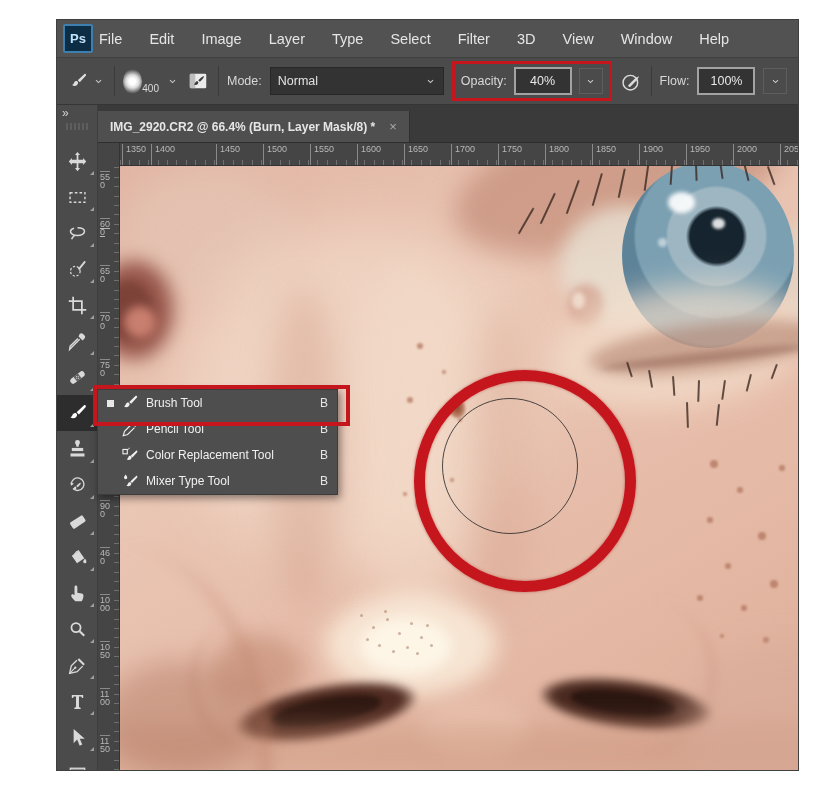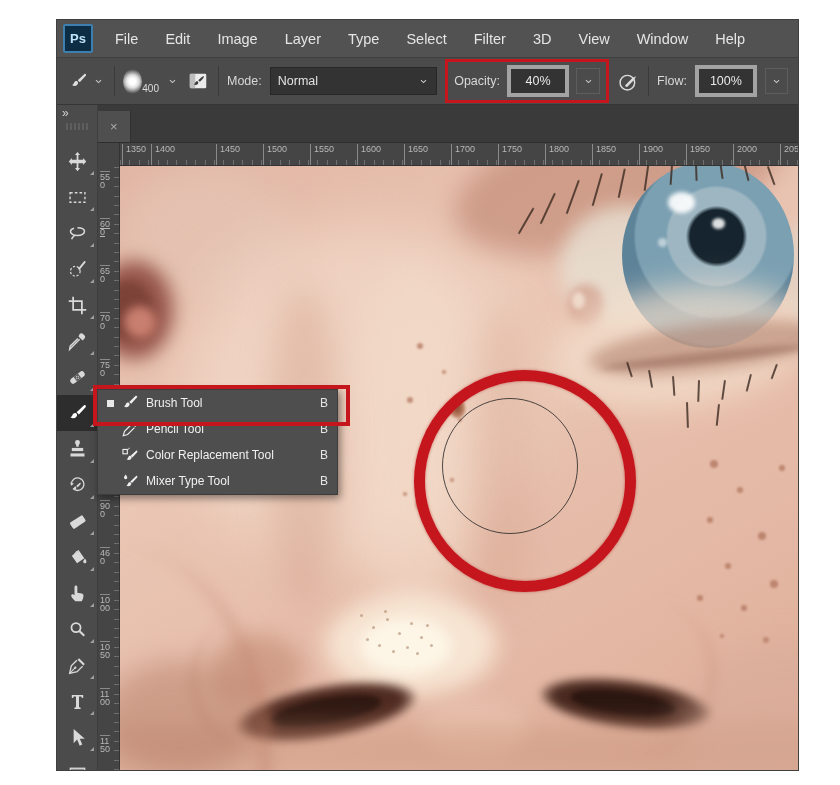--- a/index.html
+++ b/index.html
@@ -3,21 +3,21 @@
 <meta charset="utf-8">
 <style>
   html,body{margin:0;padding:0;background:#fff;font-family:"Liberation Sans",sans-serif;}
   .page{position:relative;width:840px;height:785px;background:#fff;overflow:hidden;}
   .window{position:absolute;left:57px;top:20px;width:741px;height:750px;background:#4b4b4b;box-shadow:0 0 0 1px #3f3f3f;display:flex;flex-direction:column;}
 
   
   .menubar{height:37px;background:#525252;display:flex;align-items:center;padding-left:6px;flex:none;}
   .pslogo{width:26px;height:25px;display:flex;align-items:center;justify-content:center;
     background:var(--logo-bg,#0c2d44);border:2px solid var(--logo-border,#3d7fae);color:var(--logo-text,#bfe3fb);
-    font-size:13px;font-weight:bold;border-radius:2px;margin-right:16px;cursor:default;}
+    font-size:13px;font-weight:bold;border-radius:2px;cursor:default;}
   .menuitems{display:flex;gap:27px;padding-left:6px;}
   .mitem{font-size:14.5px;color:#e5e5e5;cursor:default;}
 
   
   .optionsbar{height:46px;background:#4b4b4b;border-top:1px solid #404040;border-bottom:1px solid #353535;
     display:flex;align-items:center;padding:0 10px;gap:8px;flex:none;}
   .ic{width:19px;height:19px;fill:currentColor;display:block;}
   .obicon{color:#dedede;display:flex;align-items:center;}
   .chev{color:#c9c9c9;display:flex;align-items:center;}
   .chev .ic{width:11px;height:11px;}
@@ -26,21 +26,21 @@
   .ob-brushpreview{display:flex;flex-direction:row;align-items:flex-end;width:36px;}
   .bdot{width:25px;height:25px;border-radius:50%;
     background:radial-gradient(circle,#ffffff 0 20%,rgba(255,255,255,.8) 42%,rgba(255,255,255,.25) 66%,transparent 78%);}
   .bsize{font-size:10px;color:#dddddd;margin-top:-3px;}
   .ob-toggle{display:flex;align-items:center;}
   .ob-toggle .ic{width:24px;height:22px;}
   .oblabel{font-size:12.5px;color:#d8d8d8;white-space:nowrap;}
   .dropdown{width:158px;height:26px;background:#333333;border:1px solid #272727;display:flex;align-items:center;
     padding:0 7px;font-size:12.5px;color:#e2e2e2;gap:4px;}
   .dropdown .dd-chev{margin-left:auto;}
-  .field{min-width:46px;height:24px;background:#333333;border:4px solid #a3a3a3;color:#e8e8e8;font-size:12.5px;
+  .field{min-width:46px;height:24px;background:#333333;border:2px solid #a3a3a3;color:#e8e8e8;font-size:12.5px;
     display:flex;align-items:center;justify-content:center;padding:0 4px;}
   .chevbox{width:22px;height:24px;border:1px solid #5d5d5d;display:flex;align-items:center;justify-content:center;color:#c9c9c9;}
   .redoutline{display:flex;align-items:center;gap:7px;border:3px solid var(--annotation-red,#c5161d);padding:3px 6px;}
   .ob-airbrush{color:#dcdcdc;display:flex;align-items:center;}
   .ob-airbrush .ic{width:23px;height:23px;}
 
   
   .bodyrow{display:flex;flex:1;overflow:hidden;}
   .toolbar{width:40px;background:#4b4b4b;flex:none;display:flex;flex-direction:column;overflow:hidden;border-right:1px solid #3e3e3e;}
   .tcollapse{height:37px;flex:none;padding-top:1px;}
@@ -476,20 +476,21 @@
                 </svg>
               </span>
             </div>
           </div>
       </div>
 
       <div class="rightcol">
 
         <div class="tabbar">
           <div class="tab">
+            <span class="tabtitle">IMG_2920.CR2 @ 66.4% (Burn, Layer Mask/8) *</span>
             <span class="tabclose">×</span>
           </div>
         </div>
 
         <div class="rulerrow">
           <div class="rulercorner"></div>
           <div class="hruler">
 
           <span class="hlabel" style="left: 2px;">1350</span>
               <span class="hlabel" style="left: 31px;">1400</span>

